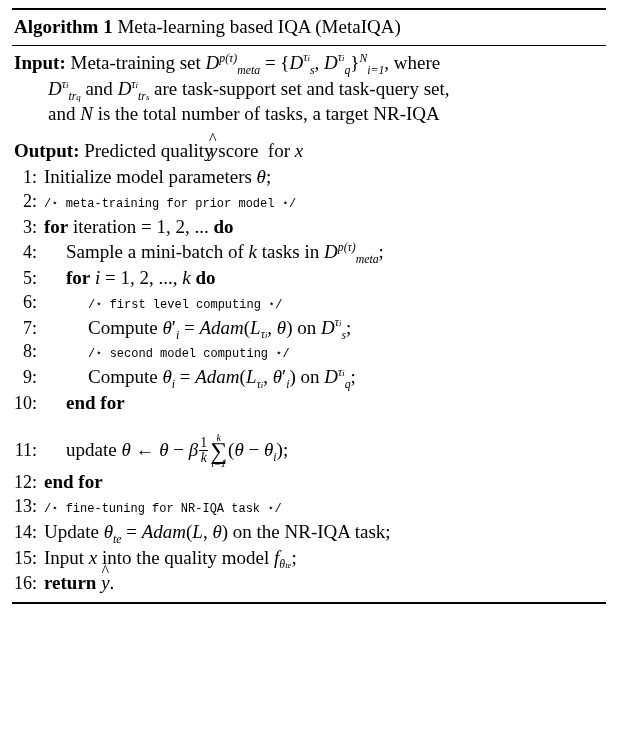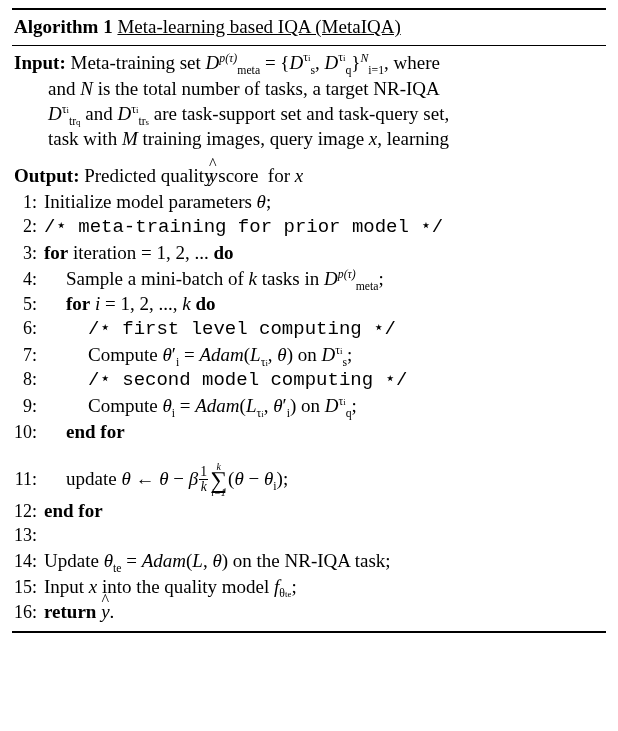--- a/index.html
+++ b/index.html
@@ -32,21 +32,20 @@
   .title-row {
     padding: 5px 2px 6px 2px;
     font-size: 19px;
     line-height: 1.25;
   }
   .title-row .alg-label {
     font-weight: bold;
   }
   .title-row .alg-title {
     font-weight: normal;
-    text-decoration: underline;
   }
   .body-block {
     padding: 4px 2px 6px 2px;
     font-size: 19px;
     line-height: 1.32;
   }
   .io-block {
     display: block;
     margin-bottom: 1px;
   }
@@ -74,29 +73,30 @@
   .content {
     flex: 1;
   }
   .ind1 { padding-left: 0px; }
   .ind2 { padding-left: 22px; }
   .ind3 { padding-left: 44px; }
   .kw { font-weight: bold; }
   .it { }
   .mono {
     font-family: "Liberation Mono", monospace;
-    font-size: 19px;
+    font-size: 12px;
     letter-spacing: 0px;
   }
   
   .mi { font-style: italic; font-family: "Liberation Serif", serif; }
   .cal { font-family: "Liberation Serif", serif; font-style: italic; }
   sub, sup {
     font-size: 62%;
     line-height: 0;
+    font-style: italic;
   }
   .nosub { font-style: normal; font-family: Liberation Serif, serif; }
   .frac {
     display: inline-block;
     vertical-align: -0.45em;
     text-align: center;
     font-size: 72%;
     line-height: 1.05;
     margin: 0 1px;
   }
@@ -161,29 +161,26 @@
     <div class="io-block hang">
       <span class="io-head">Input:</span>
       <span>
         Meta-training set
         <span class="cal">D</span><sup class="nosub" style="font-style:italic">p(τ)</sup><sub>meta</sub>
         = {<span class="cal">D</span><sup>τ<span class="subsub">i</span></sup><sub>s</sub>,
         <span class="cal">D</span><sup>τ<span class="subsub">i</span></sup><sub>q</sub>}<sup class="nosub" style="font-style:italic">N</sup><sub>i=1</sub>, where
       </span>
     </div>
     <div style="padding-left:34px">
-      and <span class="mi">N</span> is the total number of tasks, a target NR-IQA
-    </div>
-    <div style="padding-left:34px">
       <span class="cal">D</span><sup>τ<span class="subsub">i</span></sup><sub>tr<span class="subsub">q</span></sub>
       and <span class="cal">D</span><sup>τ<span class="subsub">i</span></sup><sub>tr<span class="subsub">s</span></sub>
       are task-support set and task-query set,
     </div>
     <div style="padding-left:34px">
-      task with <span class="mi">M</span> training images, query image <span class="mi">x</span>, learning
+      and <span class="mi">N</span> is the total number of tasks, a target NR-IQA
     </div>
 
     <div class="io-block hang" style="padding-left:54px;text-indent:-54px;margin-top:12px">
       <span class="io-head">Output:</span>
       <span>
         Predicted quality score
         <span class="hatwrap"><span class="hat">^</span><span class="mi">y</span></span>
         for <span class="mi">x</span>
       </span>
     </div>
@@ -267,20 +264,21 @@
 
     <div class="line">
       <span class="num">12:</span>
       <span class="content ind1">
         <span class="kw">end for</span>
       </span>
     </div>
 
     <div class="line">
       <span class="num">13:</span>
+      <span class="content ind1 mono">/⋆ fine-tuning for NR-IQA task ⋆/</span>
     </div>
 
     <div class="line">
       <span class="num">14:</span>
       <span class="content ind1">
         Update <span class="mi">θ</span><sub>te</sub> =
         <span class="mi">Adam</span>(<span class="cal">L</span>, <span class="mi">θ</span>) on the NR-IQA task;
       </span>
     </div>
 

